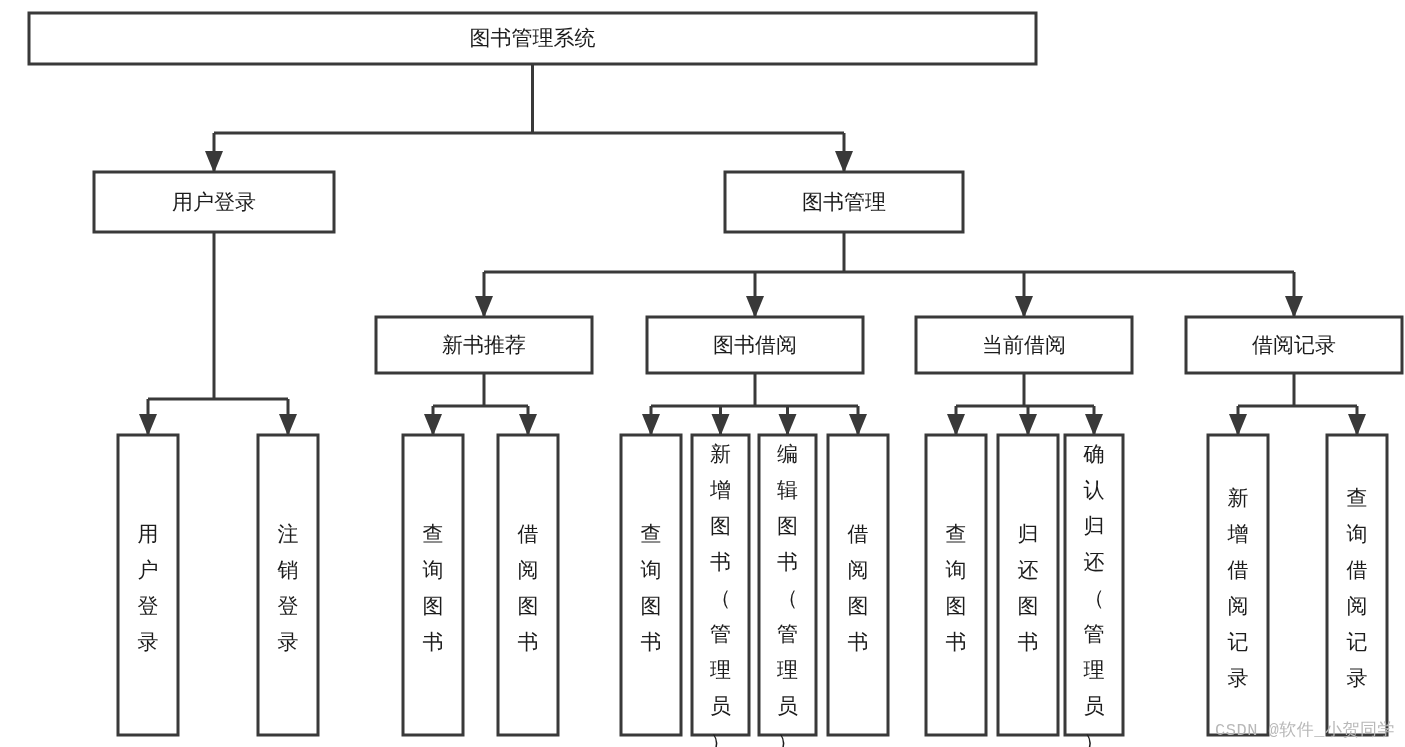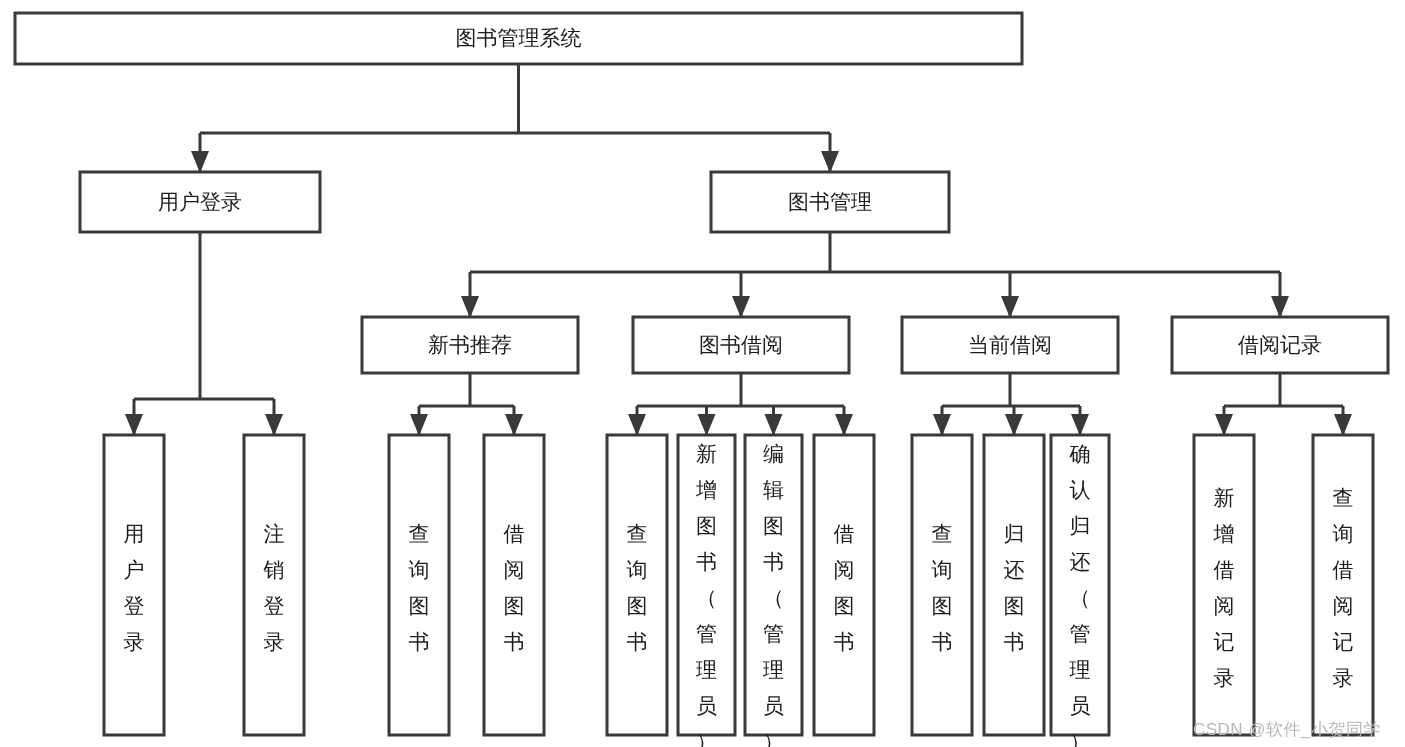--- a/index.html
+++ b/index.html
@@ -9,21 +9,21 @@
   }
   body {
     width: 1405px;
     height: 747px;
     font-family: "Liberation Sans", "DejaVu Sans", sans-serif;
     position: relative;
     overflow: hidden;
   }
   #diagram-root {
     position: absolute;
-    left: 0;
+    left: 14px;
     top: 0;
     width: 1389px;
     height: 747px;
   }
   svg#flowchart {
     display: block;
     width: 1405px;
     height: 747px;
   }
   .node-rect {
@@ -51,21 +51,21 @@
   .node-label-vertical {
     font-family: "Liberation Sans", "DejaVu Sans", sans-serif;
     fill: #1c1c1c;
     font-size: 21px;
     text-anchor: middle;
   }
   .watermark {
     position: absolute;
     right: 8px;
     bottom: 6px;
-    font-family: Liberation Sans, sans-serif;
+    font-family: Liberation Mono, monospace;
     font-size: 17px;
     color: #b8b8b8;
     letter-spacing: 0.5px;
     white-space: nowrap;
     user-select: none;
     text-align: center;
   }
 </style>
 </head>
 <body>

